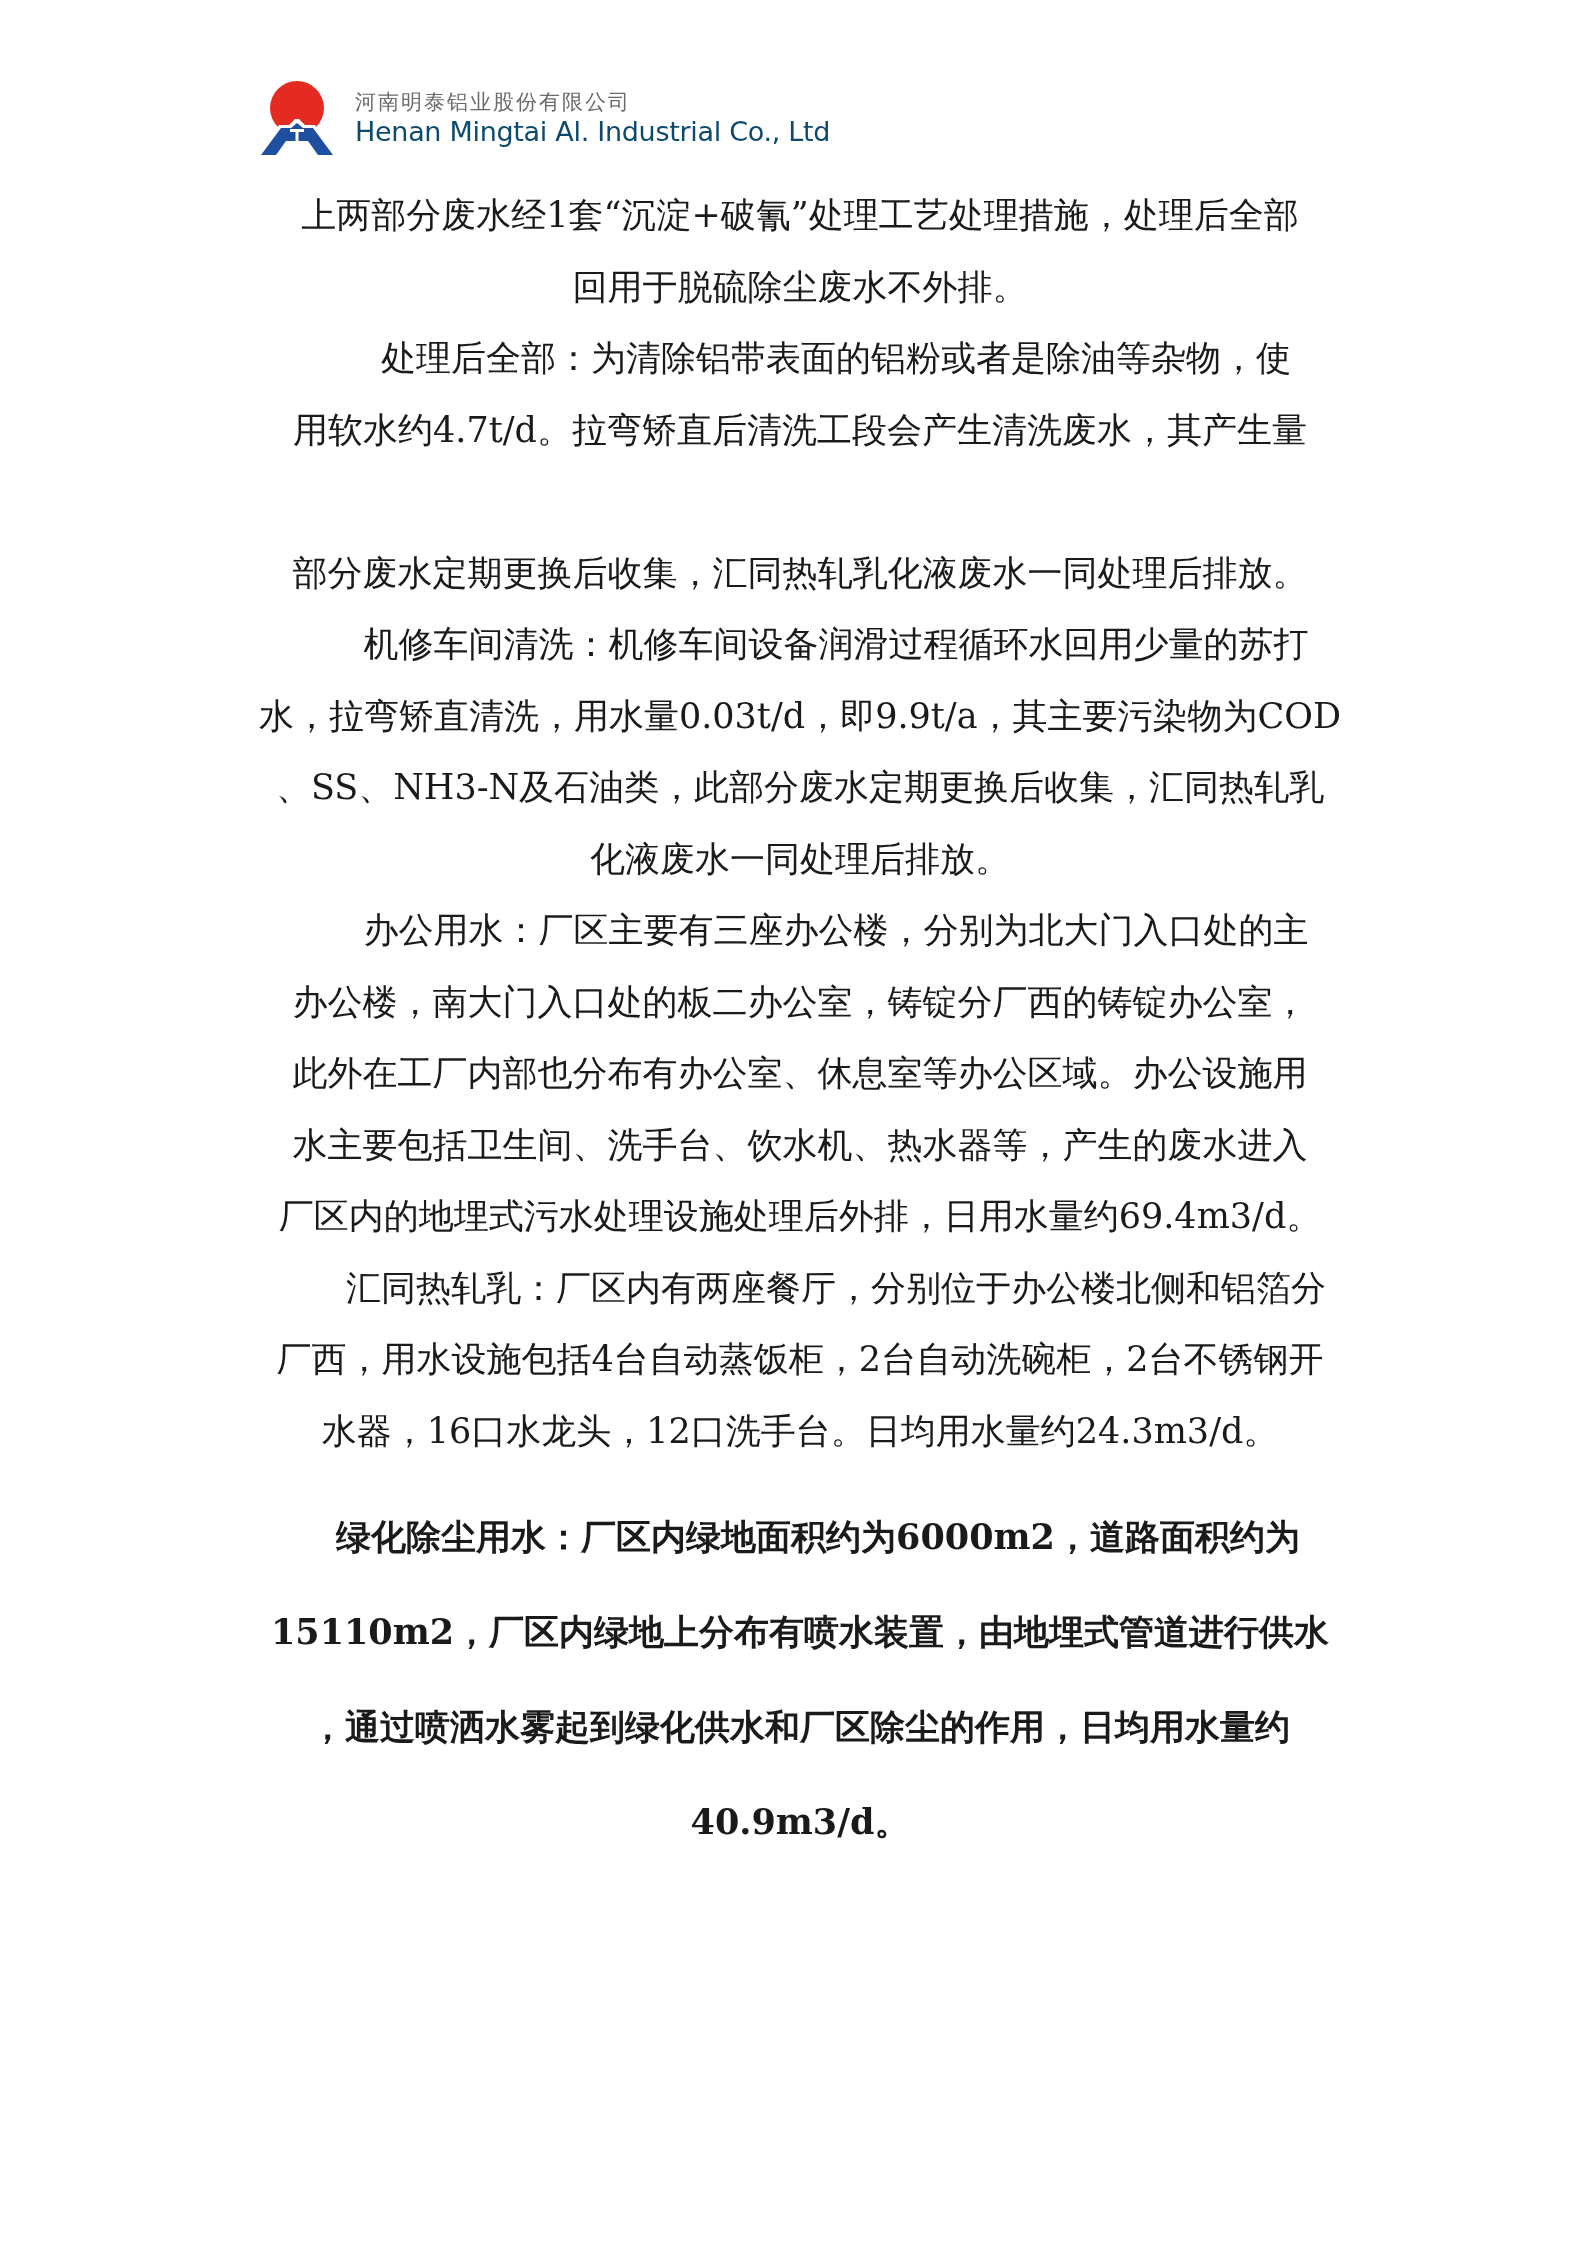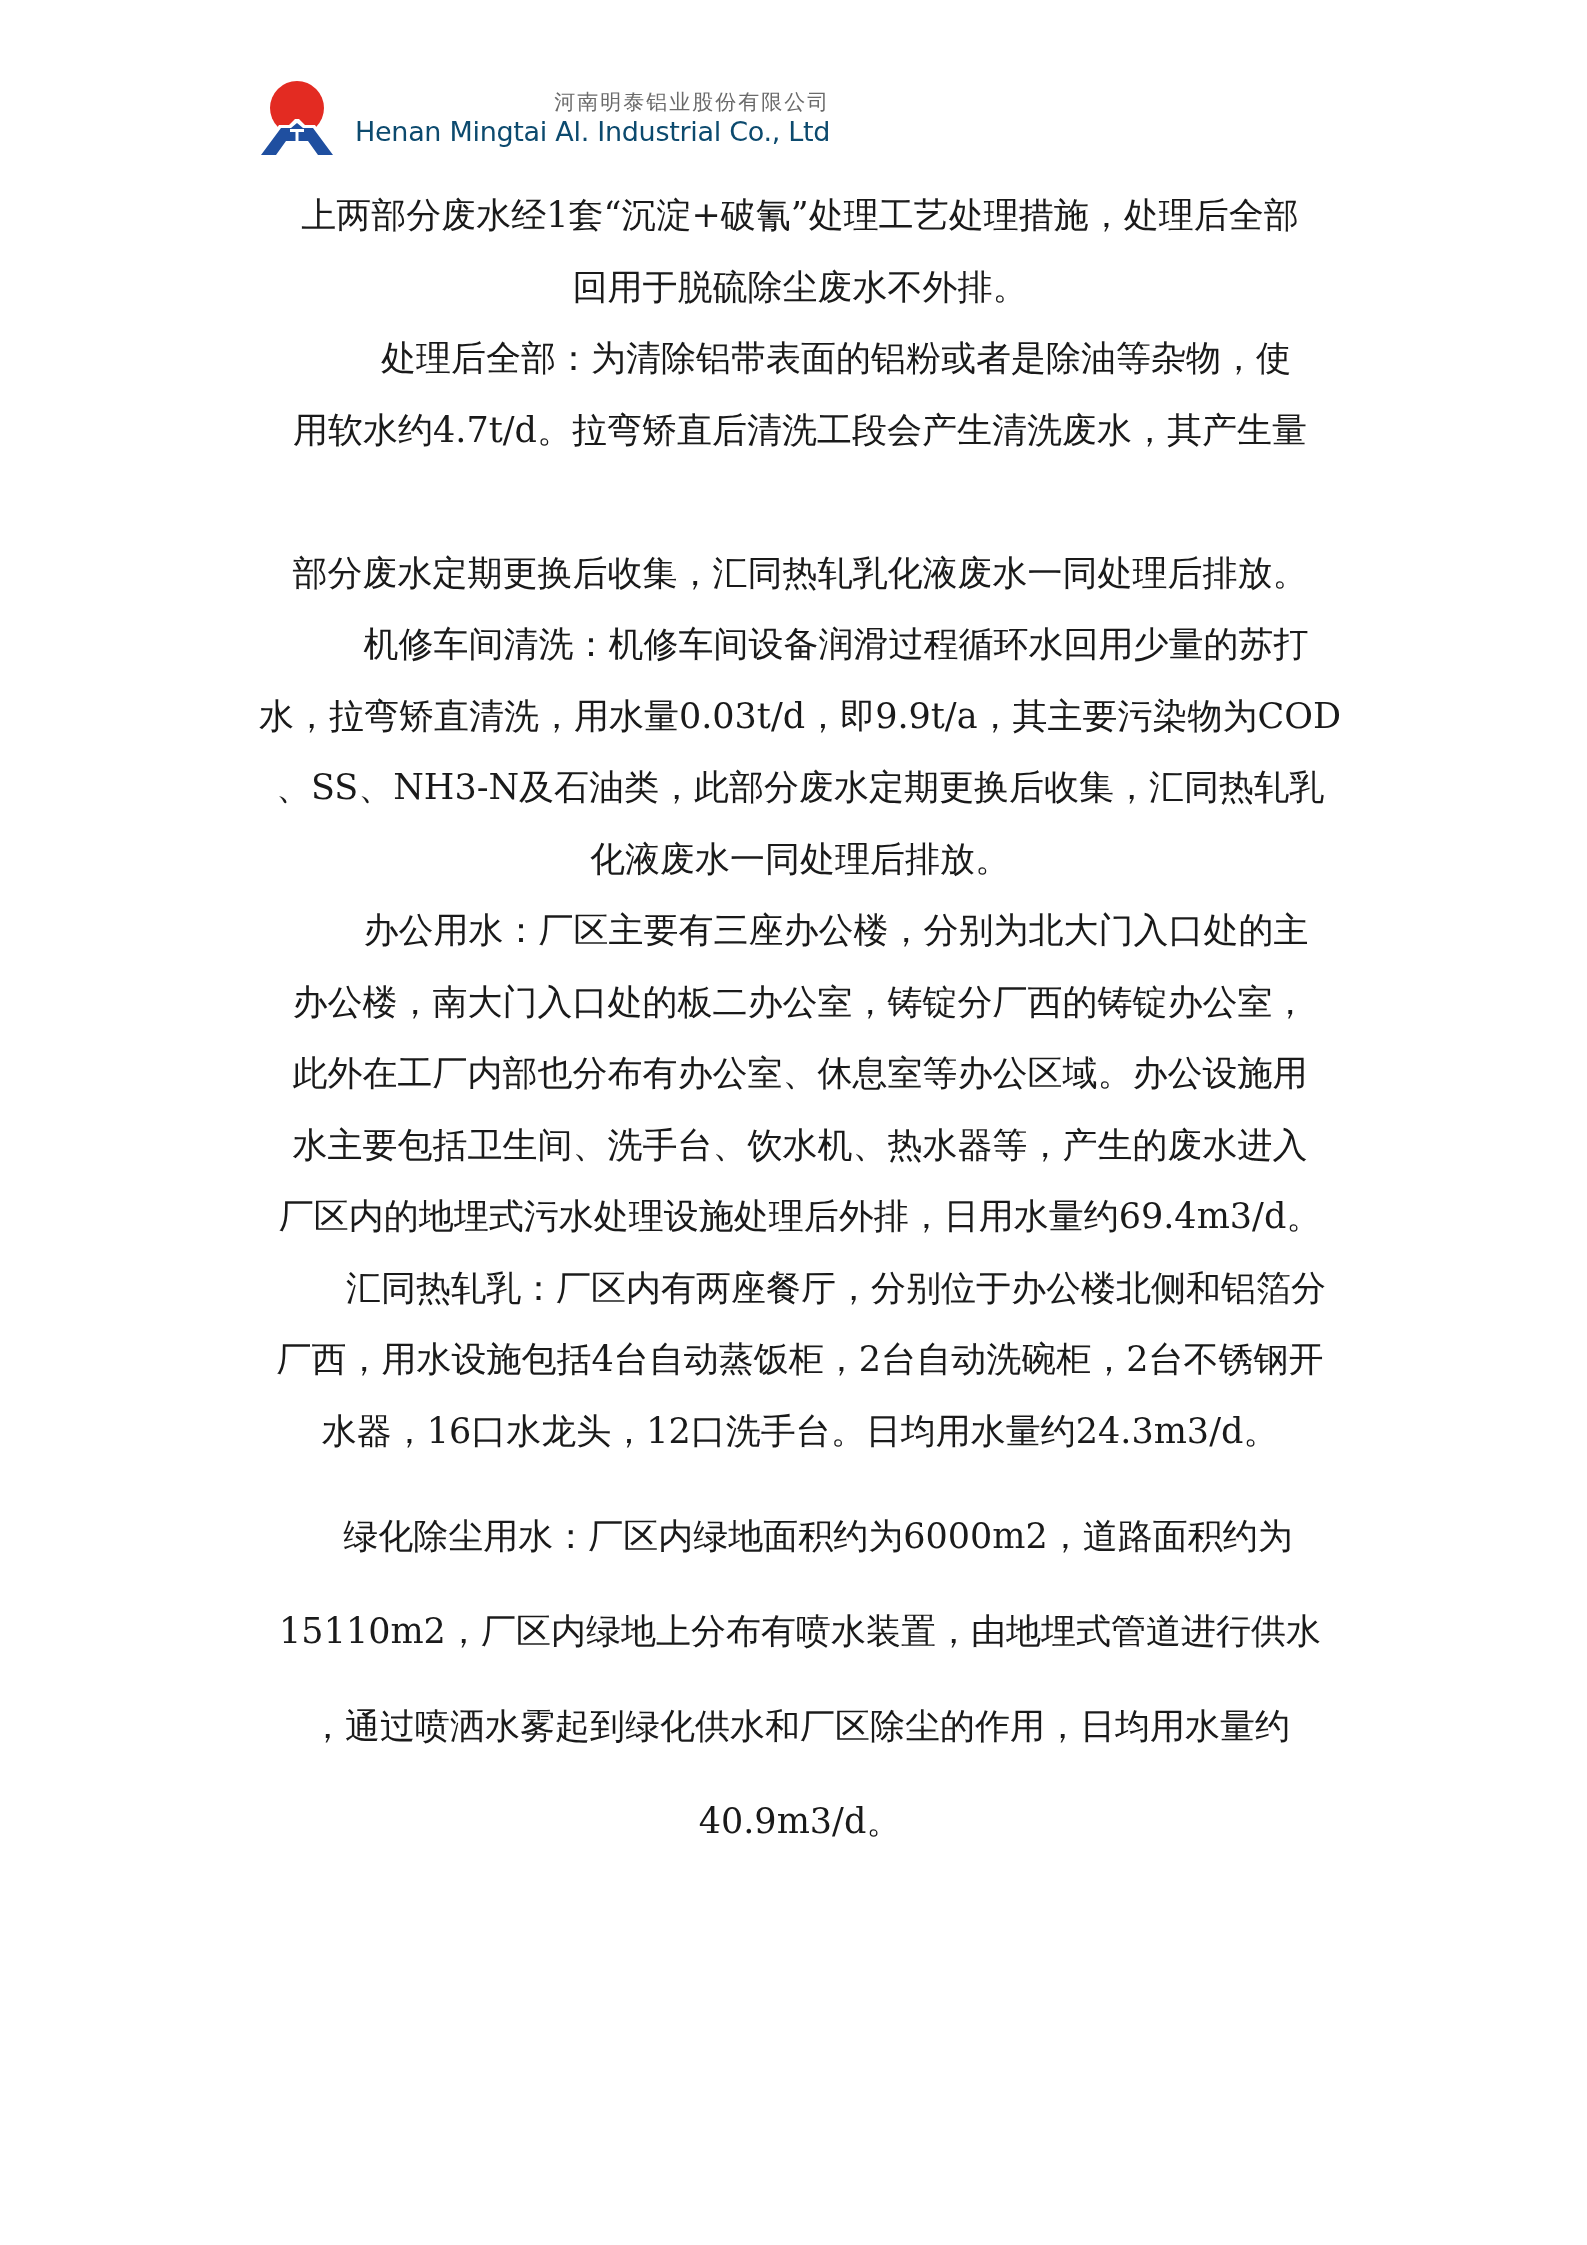--- a/index.html
+++ b/index.html
@@ -1,21 +1,21 @@
 <!DOCTYPE html>
 <html><head>
 <meta charset="utf-8">
 <style>
   html, body { margin: 0; padding: 0; background: #ffffff; }
   body { width: 1587px; height: 2245px; position: relative; overflow: hidden; }
   .page { position: absolute; left: 0; top: 0; width: 1587px; height: 2245px; background: #ffffff; }
   .header { position: absolute; left: 255px; top: 72px; height: 90px; display: flex; align-items: center; }
   .logo { width: 84px; height: 84px; position: relative; }
   .logo svg { width: 84px; height: 84px; display: block; }
-  .company { margin-left: 16px; display: flex; flex-direction: column; justify-content: center; text-align: right; }
+  .company { margin-left: 16px; display: flex; flex-direction: column; justify-content: center; }
   .company-cn { font-family: "DejaVu Serif", serif; font-size: 21px; color: #6a6a6a; letter-spacing: 2px; line-height: 30px; }
   .company-en { font-family: "DejaVu Sans", sans-serif; font-size: 27px; color: #0c4a6e; line-height: 30px; letter-spacing: -0.3px; }
   .body-text { position: absolute; left: 240px; top: 180px; width: 1120px; font-family: "DejaVu Serif", "Liberation Serif", serif; font-size: 35px; color: #1a1a1a; }
   .para { margin: 0; line-height: 71.5px; text-align: center; }
   .para.wide { line-height: 95px; }
 </style>
 </head>
 <body>
 
 <div class="page">
@@ -58,21 +58,21 @@
       <span>办公楼，南大门入口处的板二办公室，铸锭分厂西的铸锭办公室，</span><br>
       <span>此外在工厂内部也分布有办公室、休息室等办公区域。办公设施用</span><br>
       <span>水主要包括卫生间、洗手台、饮水机、热水器等，产生的废水进入</span><br>
       <span>厂区内的地埋式污水处理设施处理后外排，日用水量约69.4m3/d。</span>
     </p>
     <p class="para">
       <span style="display:inline-block;width:72px;"></span><span>汇同热轧乳：厂区内有两座餐厅，分别位于办公楼北侧和铝箔分</span><br>
       <span>厂西，用水设施包括4台自动蒸饭柜，2台自动洗碗柜，2台不锈钢开</span><br>
       <span>水器，16口水龙头，12口洗手台。日均用水量约24.3m3/d。</span>
     </p>
-    <p class="para wide" style="margin-top:22px;">
+    <p class="para wide" style="margin-top:22px;font-weight:bold;">
       <span style="display:inline-block;width:36px;"></span><span>绿化除尘用水：厂区内绿地面积约为6000m2，道路面积约为</span><br>
       <span>15110m2，厂区内绿地上分布有喷水装置，由地埋式管道进行供水</span><br>
       <span>，通过喷洒水雾起到绿化供水和厂区除尘的作用，日均用水量约</span><br>
       <span>40.9m3/d。</span>
     </p>
   </div>
 
 </div>
 
 </body></html>

